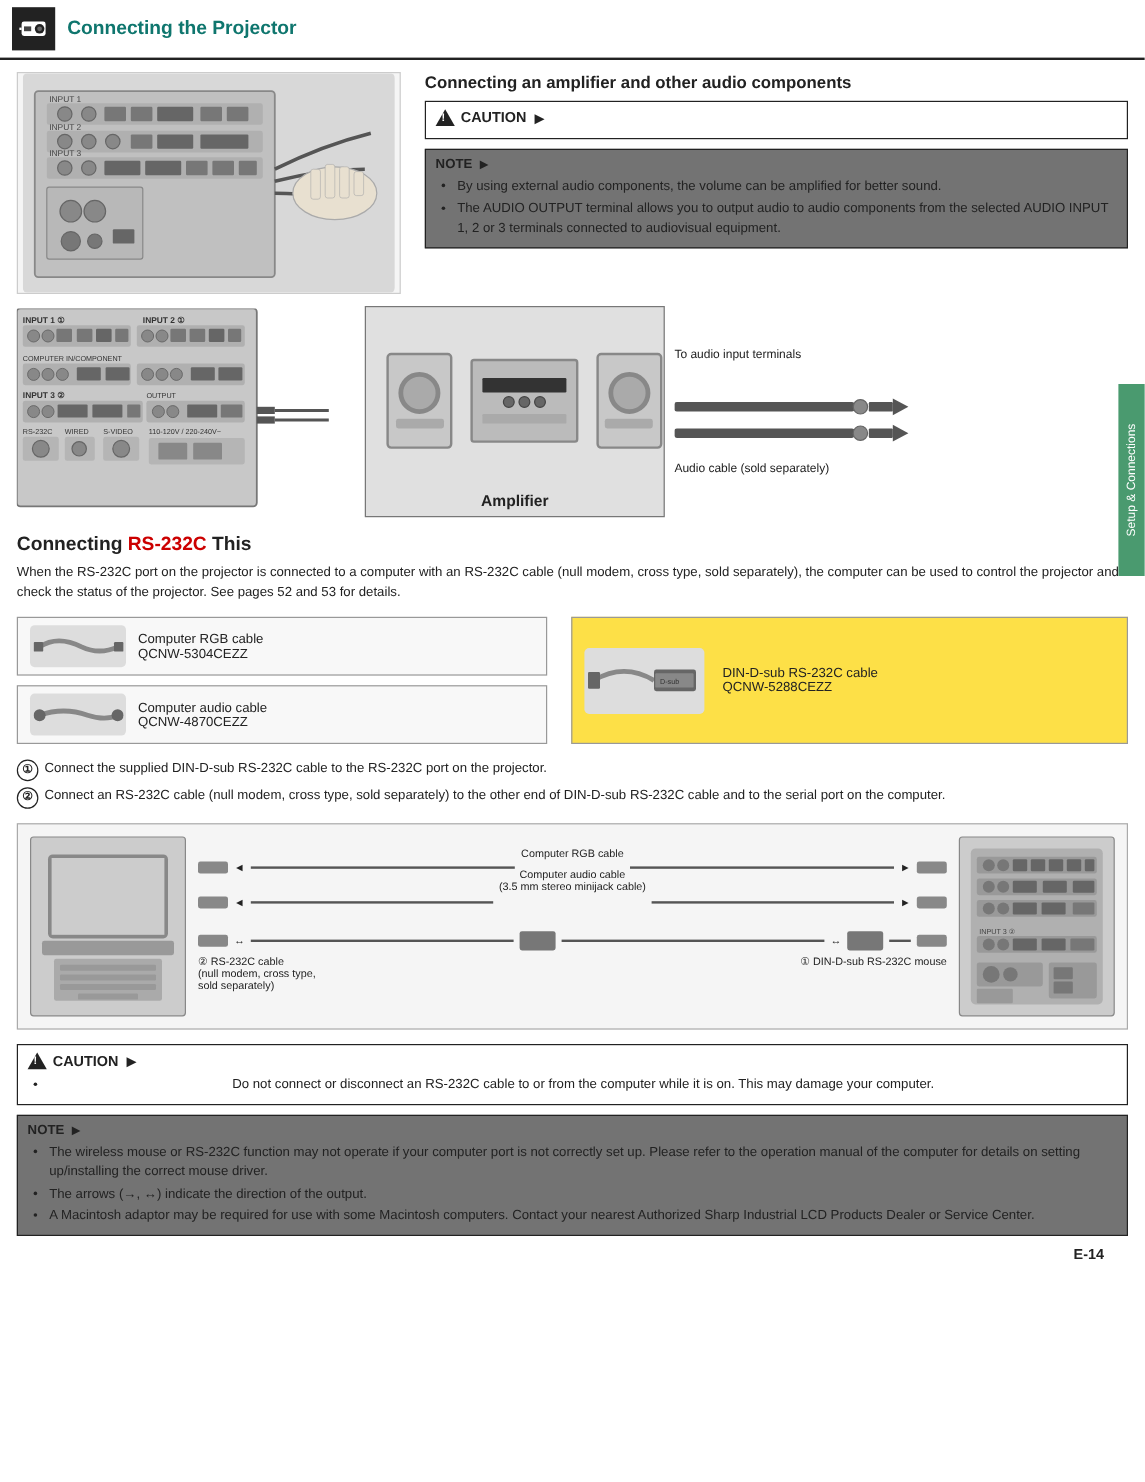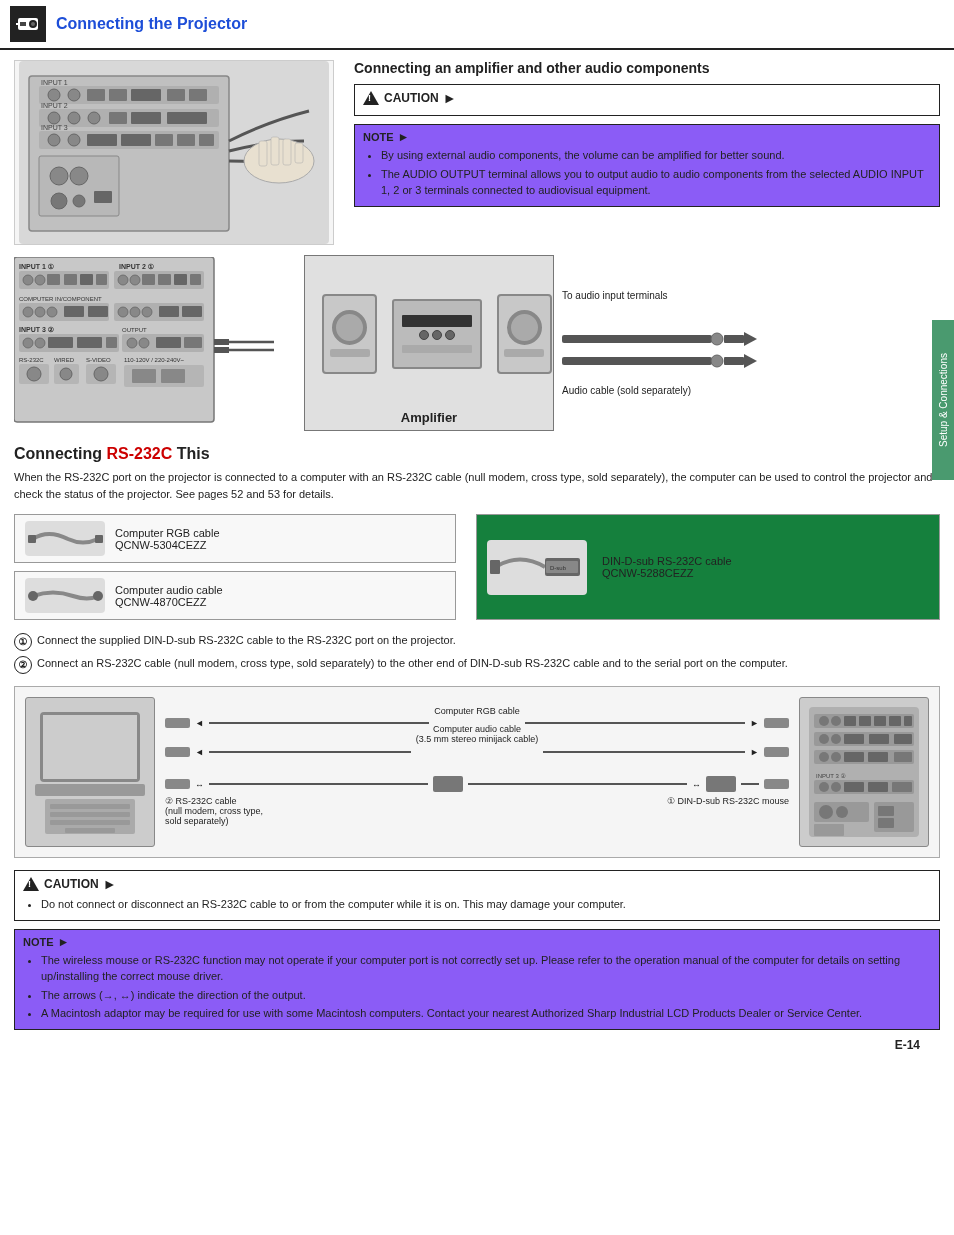--- a/index.html
+++ b/index.html
@@ -28,21 +28,21 @@
       display: flex;
       align-items: center;
       justify-content: center;
       margin-right: 10px;
       flex-shrink: 0;
     }
     .header-icon svg { width: 24px; height: 24px; }
     .header-title {
       font-size: 16px;
       font-weight: bold;
-      color: #1d4ed8;
+      color: #0f766e;
     }
 
     
     .side-tab {
       position: absolute;
       right: 0;
       top: 320px;
       width: 22px;
       background: #4a9a6f;
       color: #fff;
@@ -90,20 +90,21 @@
       font-weight: bold;
       margin-bottom: 8px;
     }
 
     
     .caution-box {
       border: 1px solid #222;
       padding: 5px 8px;
       margin-bottom: 8px;
       background: #fff;
+      text-align: center;
     }
     .caution-header {
       display: flex;
       align-items: center;
       font-weight: bold;
       font-size: 12px;
       margin-bottom: 4px;
     }
     .caution-triangle {
       width: 0;
@@ -120,21 +121,21 @@
       top: 2px;
       left: -3px;
       color: #fff;
       font-size: 9px;
       font-weight: bold;
     }
     .note-box {
       border: 1px solid #222;
       padding: 5px 8px;
       margin-bottom: 5px;
-      background: #8b5cf6;
+      background: #737373;
     }
     .note-header {
       display: flex;
       align-items: center;
       font-weight: bold;
       font-size: 11px;
       margin-bottom: 3px;
     }
 
     
@@ -191,21 +192,21 @@
       border-radius: 4px;
       flex-shrink: 0;
       display: flex;
       align-items: center;
       justify-content: center;
     }
     .cable-right {
       flex: 1;
       border: 1px solid #999;
       padding: 10px;
-      background: #15803d;
+      background: #fde047;
       display: flex;
       align-items: center;
       gap: 15px;
     }
     .cable-right-image {
       width: 100px;
       height: 55px;
       background: #ddd;
       border-radius: 4px;
       display: flex;

